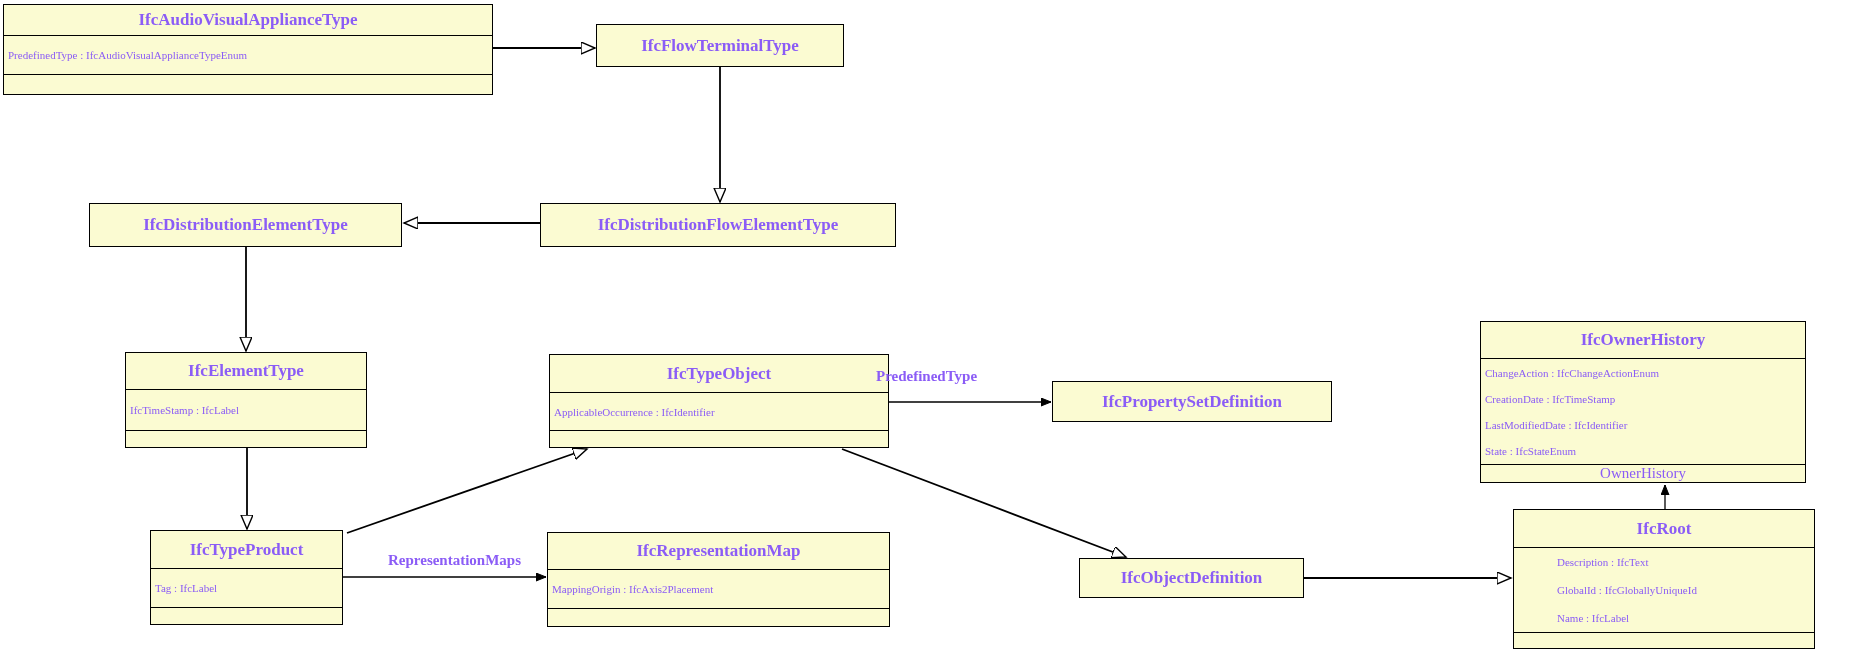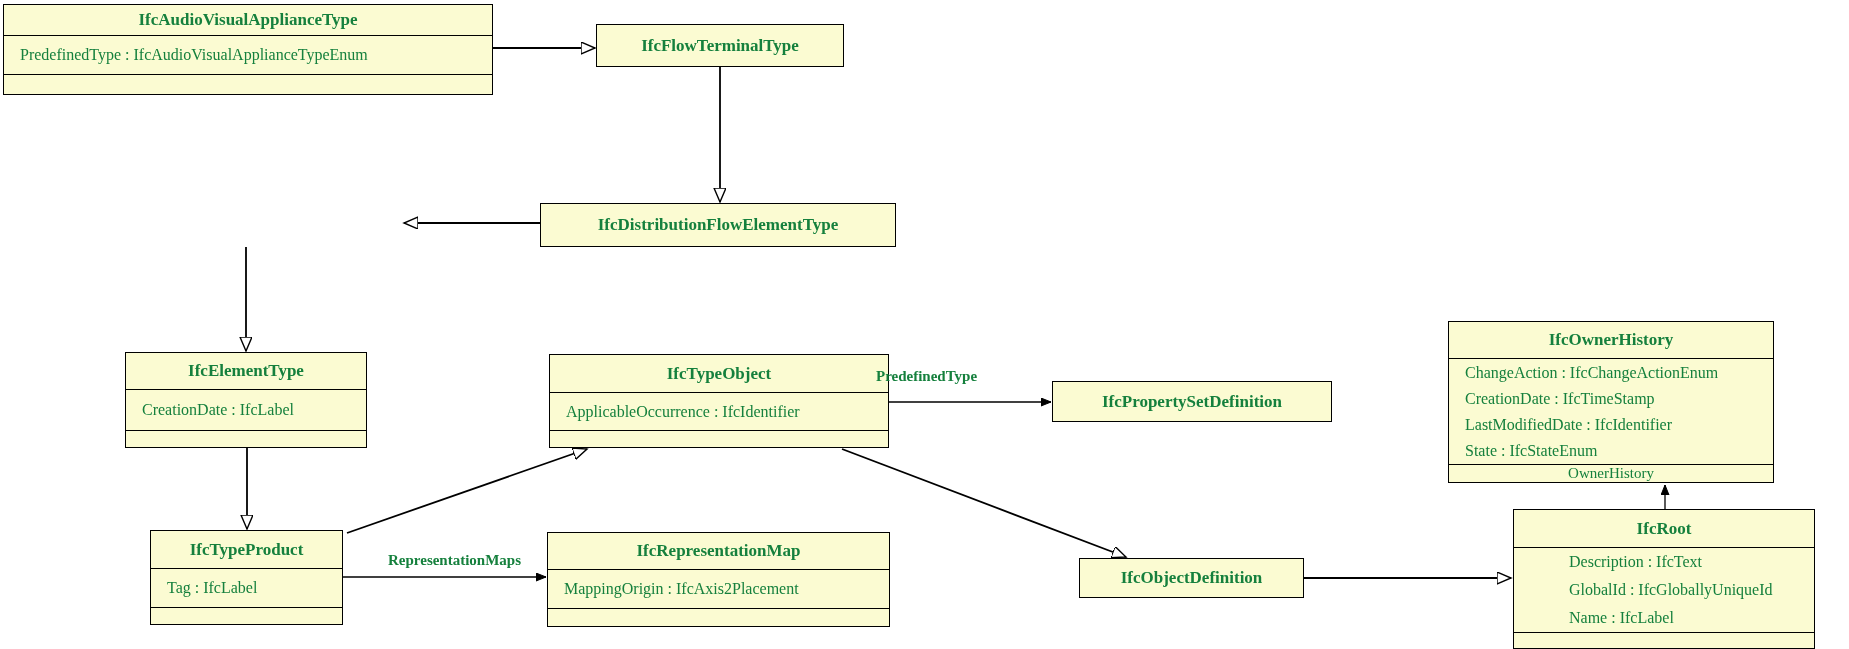--- a/index.html
+++ b/index.html
@@ -1,43 +1,43 @@
 <!DOCTYPE html>
 <html><head>
 <meta charset="utf-8">
 <style>
   html,body{margin:0;padding:0;background:#ffffff;}
   #canvas{
     position:relative;
     width:1849px;height:649px;
     background:#ffffff;
     font-family:"Liberation Serif","DejaVu Serif",serif;
-    color:#15803d;
+    color:#8b5cf6;
     overflow:hidden;
   }
   #wires{position:absolute;left:0;top:0;z-index:1;}
   .cls{
     position:absolute;
     background:#FBFBD2;
     border:1.6px solid #000;
     box-sizing:border-box;
     display:flex;flex-direction:column;
     z-index:2;
   }
   .cls-title{
     display:flex;align-items:center;justify-content:center;
     font-weight:bold;font-size:17px;
     flex:0 0 auto;
   }
   .sep{border-bottom:1.4px solid #000;}
   .cls-attrs{
     flex:0 0 auto;
     display:flex;flex-direction:column;justify-content:center;
-    padding-left:16px;
-    font-size:16px;
+    padding-left:4px;
+    font-size:11px;
   }
   .cls-empty{flex:1 1 auto;}
   .cls-single .cls-title{flex:1 1 auto;}
   .assoc-compartment{
     flex:1 1 auto;
     display:flex;align-items:center;justify-content:center;
     font-size:15px;
     text-align:center;
   }
   .edge-label{
@@ -82,29 +82,32 @@
     <div class="cls-attrs sep" style="height:38px">
       <div class="attr-line">PredefinedType : IfcAudioVisualApplianceTypeEnum</div>
     </div>
     <div class="cls-empty"></div>
   </div>
 
   <div class="cls cls-single" style="left:596px;top:24px;width:248px;height:43px">
     <div class="cls-title">IfcFlowTerminalType</div>
   </div>
 
+  <div class="cls cls-single" style="left:89px;top:203px;width:313px;height:44px">
+    <div class="cls-title">IfcDistributionElementType</div>
+  </div>
 
   <div class="cls cls-single" style="left:540px;top:203px;width:356px;height:44px">
     <div class="cls-title">IfcDistributionFlowElementType</div>
   </div>
 
   <div class="cls" style="left:125px;top:352px;width:242px;height:96px">
     <div class="cls-title sep" style="height:36px">IfcElementType</div>
     <div class="cls-attrs sep" style="height:40px">
-      <div class="attr-line">CreationDate : IfcLabel</div>
+      <div class="attr-line">IfcTimeStamp : IfcLabel</div>
     </div>
     <div class="cls-empty"></div>
   </div>
 
   <div class="cls" style="left:150px;top:530px;width:193px;height:95px">
     <div class="cls-title sep" style="height:37px">IfcTypeProduct</div>
     <div class="cls-attrs sep" style="height:38px">
       <div class="attr-line">Tag : IfcLabel</div>
     </div>
     <div class="cls-empty"></div>
@@ -137,21 +140,21 @@
   <div class="cls" style="left:1513px;top:509px;width:302px;height:140px">
     <div class="cls-title sep" style="height:37px">IfcRoot</div>
     <div class="cls-attrs sep attrs-k" style="height:84px">
       <div class="attr-line">Description : IfcText</div>
       <div class="attr-line">GlobalId : IfcGloballyUniqueId</div>
       <div class="attr-line">Name : IfcLabel</div>
     </div>
     <div class="cls-empty"></div>
   </div>
 
-  <div class="cls" style="left:1448px;top:321px;width:326px;height:162px">
+  <div class="cls" style="left:1480px;top:321px;width:326px;height:162px">
     <div class="cls-title sep" style="height:36px">IfcOwnerHistory</div>
     <div class="cls-attrs sep" style="height:105px">
       <div class="attr-line">ChangeAction : IfcChangeActionEnum</div>
       <div class="attr-line">CreationDate : IfcTimeStamp</div>
       <div class="attr-line">LastModifiedDate : IfcIdentifier</div>
       <div class="attr-line">State : IfcStateEnum</div>
     </div>
     <div class="assoc-compartment">OwnerHistory</div>
   </div>
 

